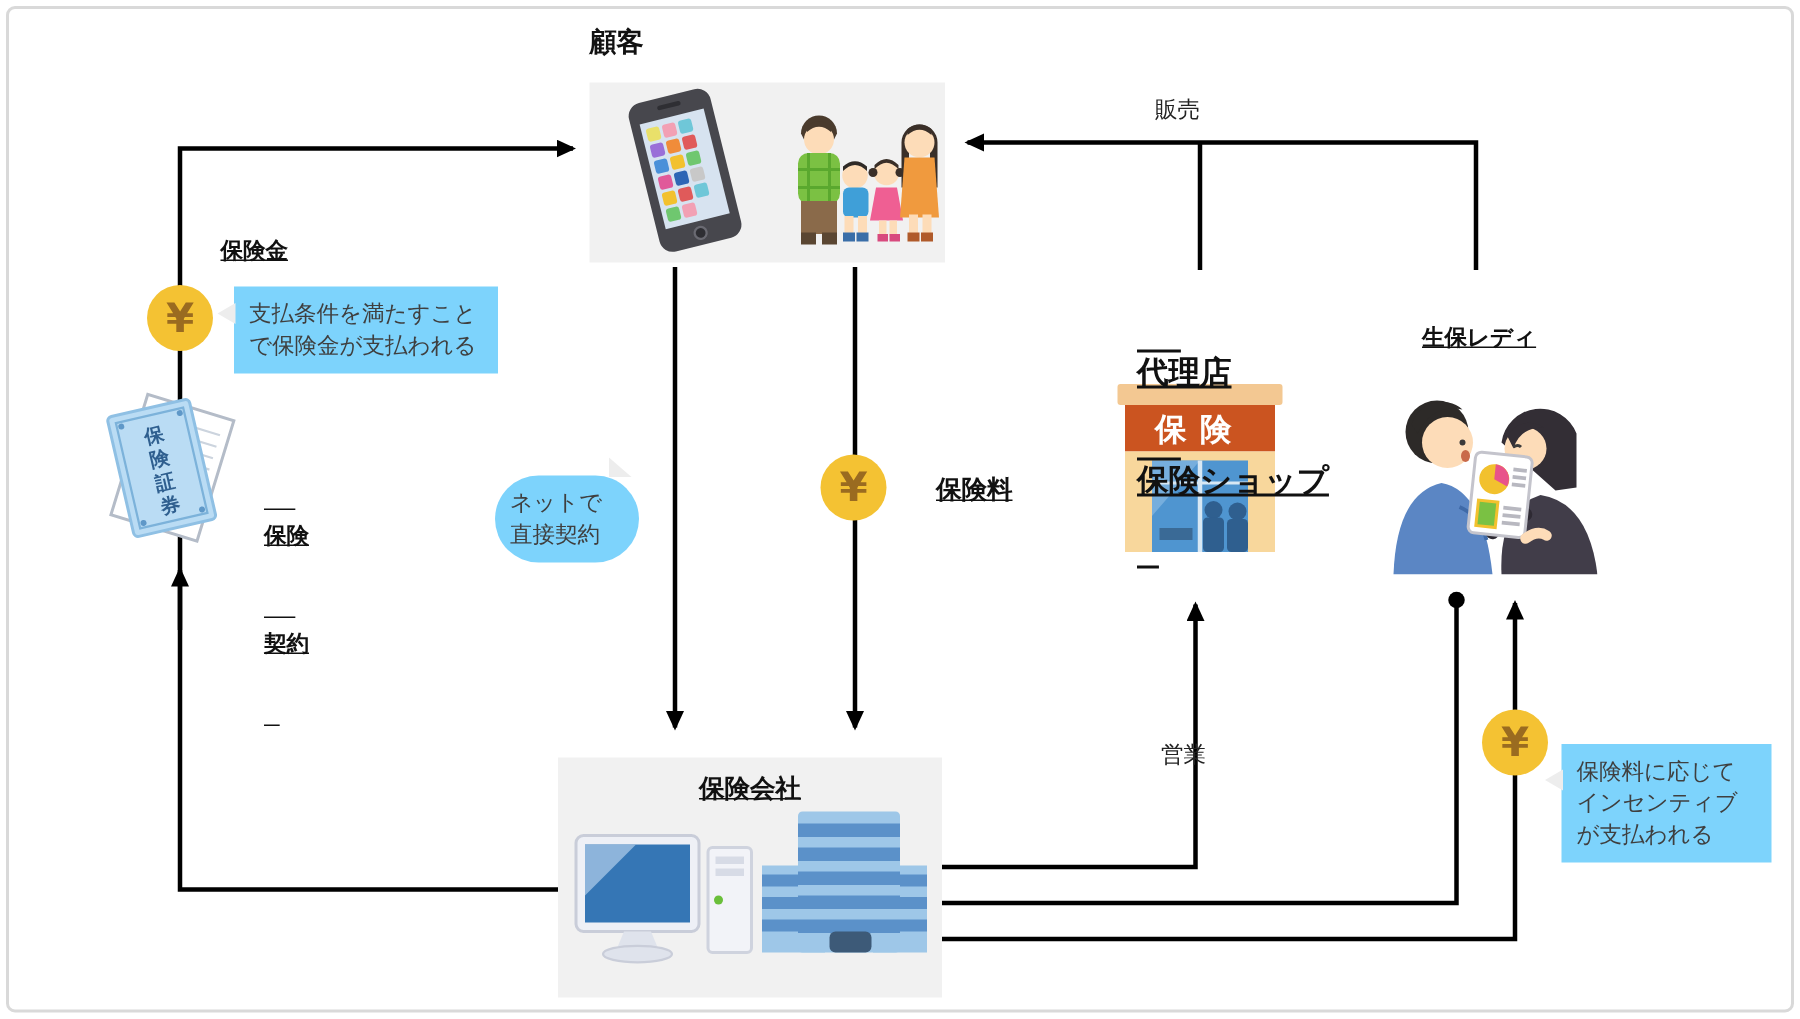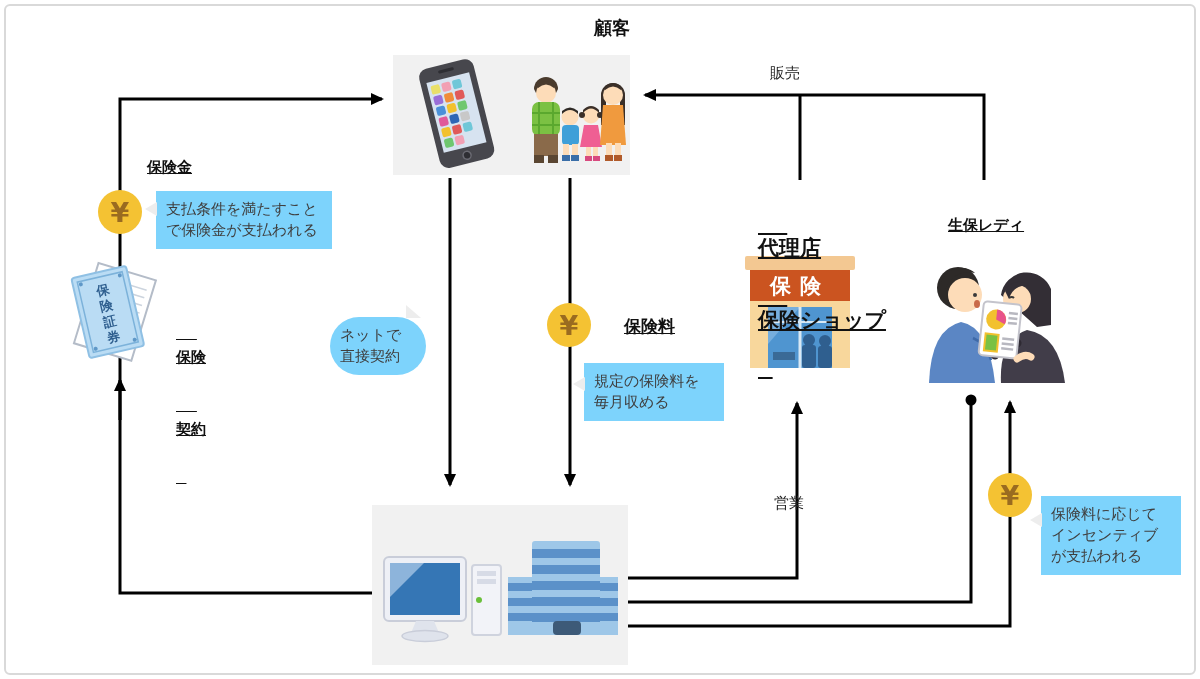--- a/index.html
+++ b/index.html
@@ -10,21 +10,21 @@
   }
   #frame {
     position: absolute; left: 4px; top: 4px; right: 4px; bottom: 4px;
     border: 2px solid #d9d9d9; border-radius: 6px; pointer-events: none;
   }
   svg.lines { position: absolute; left: 0; top: 0; z-index: 1; }
   .node-box { position: absolute; background: #f1f1f1; z-index: 2; }
   .illus { position: absolute; z-index: 3; }
   .lbl { position: absolute; z-index: 4; color: #111; white-space: pre; }
   .lbl.bold { font-weight: bold; text-decoration: underline; }
-  .title-lg { font-size: 18px; font-weight: bold; text-align: right; }
+  .title-lg { font-size: 18px; font-weight: bold; text-align: left; }
   .edge-lbl { font-size: 15px; color: #222; }
   .coin {
     position: absolute; width: 44px; height: 44px; border-radius: 50%;
     background: #f4c233; z-index: 4; display: flex; align-items: center; justify-content: center;
   }
   .coin span { color: #9a6b20; font-weight: bold; font-size: 27px; line-height: 1; }
   .bubble {
     position: absolute; background: #7dd3fc; color: #3f3f3f; font-size: 15px;
     line-height: 21px; padding: 8px 10px; z-index: 4;
   }
@@ -190,25 +190,20 @@
   <div class="bubble" style="left:330px; top:317px; width:96px;border-radius:29px;">
     <div class="ptr-upright"></div>
     <div>ネットで</div>
     <div>直接契約</div>
   </div>
 
   <div class="coin" style="left:547px; top:303px;">
     <span>¥</span>
   </div>
   <div class="lbl bold" style="left:600px; top:315px; font-size:17px;margin-left:24px;">保険料</div>
-  <div class="bubble" style="left:584px; top:363px; width:140px;">
-    <div class="ptr-left" style="top:14px;"></div>
-    <div>規定の保険料を</div>
-    <div>毎月収める</div>
-  </div>
 
   <div class="lbl edge-lbl" style="left:736px; top:64px;padding-left:34px;">販売</div>
 
   <div class="lbl bold two-line" style="left:758px; top:188px; font-size:21px;">
     <div>代理店</div>
     <div>保険ショップ</div>
   </div>
   <div class="illus" style="left:743px; top:248px;">
     <svg width="114" height="126" viewBox="0 0 114 126">
       <rect x="2" y="8" width="110" height="14" rx="2" fill="#f3c892"></rect>
@@ -270,20 +265,21 @@
     <span>¥</span>
   </div>
   <div class="bubble" style="left:1041px; top:468px; width:140px;margin-top:28px;">
     <div class="ptr-left" style="top:17px;"></div>
     <div>保険料に応じて</div>
     <div>インセンティブ</div>
     <div>が支払われる</div>
   </div>
 
   <div class="node-box" style="left:372px; top:505px; width:256px; height:160px;"></div>
+  <div class="lbl bold" style="left:372px; top:514px; width:256px; text-align:center; font-size:17px;">保険会社</div>
   <div class="illus" style="left:372px; top:505px;">
     <svg width="256" height="160" viewBox="0 0 256 160">
 
       <rect x="12" y="52" width="82" height="64" rx="5" fill="#eef0f6" stroke="#c9cdd9" stroke-width="2"></rect>
       <rect x="18" y="58" width="70" height="52" fill="#3576b5"></rect>
       <polygon points="18,58 52,58 18,92" fill="#9cc0e2" opacity="0.85"></polygon>
       <path d="M44,116 h18 l5,12 h-28 Z" fill="#dfe3ec"></path>
       <ellipse cx="53" cy="131" rx="23" ry="5.5" fill="#dfe3ec" stroke="#c9cdd9" stroke-width="1.5"></ellipse>
 
       <rect x="100" y="60" width="29" height="70" rx="3" fill="#f2f3f8" stroke="#cfd3de" stroke-width="2"></rect>

